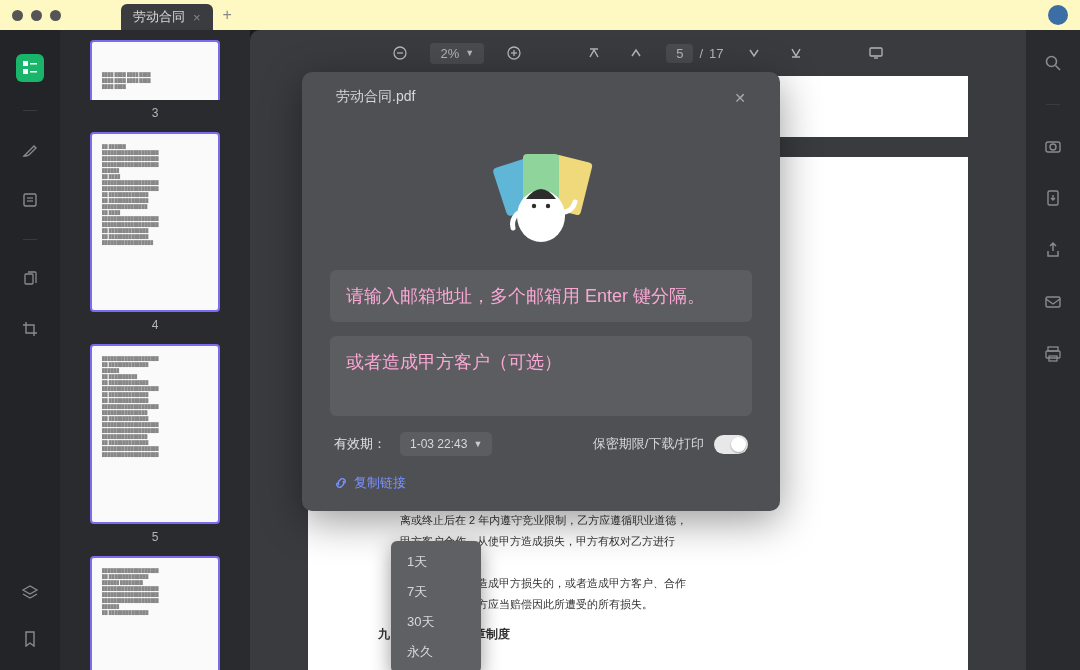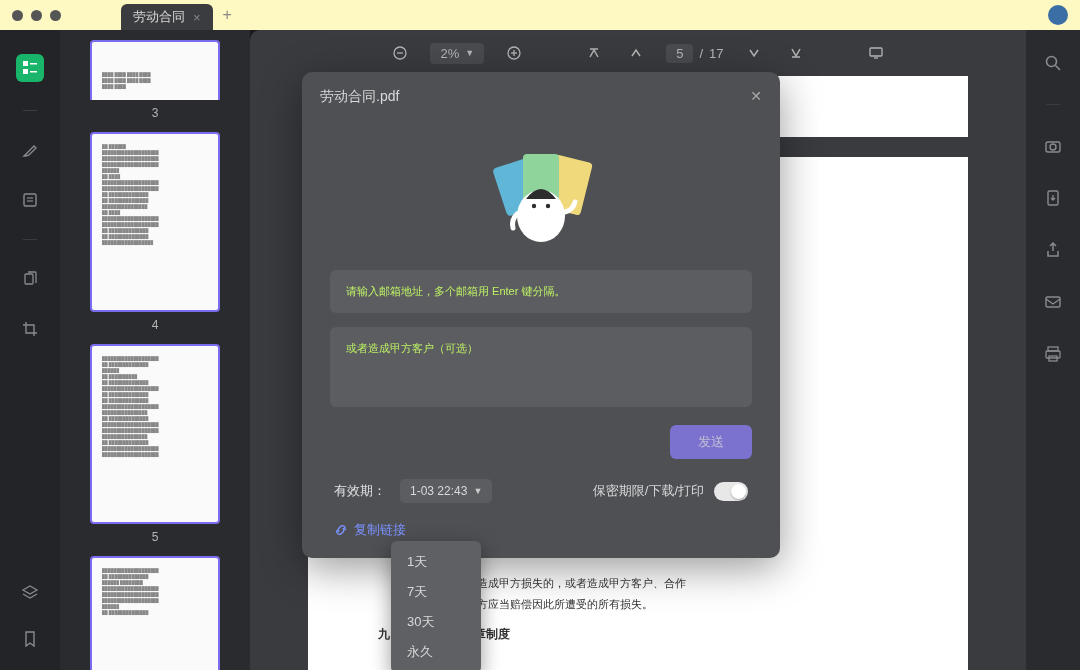--- a/index.html
+++ b/index.html
@@ -44,25 +44,25 @@
   .doc-page.short { min-height: 50px; padding: 20px 70px; text-align: center; color: #666; }
   .doc-page .wm { position: absolute; top: 50%; left: 50%; transform: translate(-50%,-50%); color: #bbb; font-size: 18px; letter-spacing: 2px; pointer-events: none; }
   .doc-page h4 { font-size: 12px; font-weight: 600; margin: 8px 0 4px; }
   .doc-page p { text-indent: 2em; }
 
   .rightbar { width: 54px; background: #2a2b2e; display: flex; flex-direction: column; align-items: center; padding-top: 22px; gap: 30px; color: #8a8b8e; font-size: 16px; }
   .rightbar .ico { width: 22px; height: 22px; display: flex; align-items: center; justify-content: center; cursor: pointer; }
 
   
   .modal { position: absolute; left: 302px; top: 72px; width: 478px; background: #4f5054; border-radius: 10px; color: #d8d8da; box-shadow: 0 10px 40px rgba(0,0,0,.4); }
-  .modal-head { display: flex; align-items: flex-start; padding: 16px 18px 10px; font-size: 14px; }
+  .modal-head { display: flex; align-items: flex-end; padding: 16px 34px 10px; font-size: 14px; }
   .modal-head .close { margin-left: auto; cursor: pointer; color: #aaa; font-size: 14px; }
   .modal-illus { display: flex; justify-content: center; padding: 28px 0 26px; }
   .modal-body { padding: 0 28px; }
-  .field { background: #5c5d61; border-radius: 6px; padding: 14px 16px; font-size: 11px; color: #bef264; margin-bottom: 14px; }
+  .field { background: #5c5d61; border-radius: 6px; padding: 14px 16px; font-size: 18px; color: #f9a8d4; margin-bottom: 14px; }
   .field.tall { height: 80px; }
   .sendrow { display: flex; justify-content: flex-end; padding: 4px 0 18px; }
   .send { background: #8a7cf7; color: #e6e3ff; padding: 8px 28px; border-radius: 6px; font-size: 13px; opacity: .75; cursor: pointer; }
   .opts { display: flex; align-items: center; padding: 2px 4px 18px; gap: 14px; font-size: 13px; }
   .opts .label { color: #e0e0e2; }
   .datebox { background: #5c5d61; padding: 5px 10px; border-radius: 5px; display: flex; align-items: center; gap: 6px; font-size: 12px; cursor: pointer; position: relative; }
   .datebox .arrow { font-size: 9px; color: #ccc; }
   .opts .right { margin-left: auto; display: flex; align-items: center; gap: 10px; }
   .toggle { width: 34px; height: 19px; background: #e8e8e8; border-radius: 10px; position: relative; cursor: pointer; }
   .toggle::after { content:""; position:absolute; width:15px; height:15px; background:#fff; border-radius:50%; top:2px; right:2px; box-shadow:0 1px 2px rgba(0,0,0,.3); }
@@ -307,23 +307,20 @@
       <path d="M94 68 q8 -2 10 -10" fill="none" stroke="#fff" stroke-width="5" stroke-linecap="round"></path>
     </svg>
   </div>
   <div class="modal-body">
     <div class="field">
       <span>请输入邮箱地址，多个邮箱用 Enter 键分隔。</span>
     </div>
     <div class="field tall">
       <span>或者造成甲方客户（可选）</span>
     </div>
-    <div class="sendrow">
-      <div class="send">发送</div>
-    </div>
     <div class="opts">
       <span class="label">有效期：</span>
       <div class="datebox">
         <span>1-03 22:43</span>
         <span class="arrow">▼</span>
       </div>
       <div class="right">
         <span>保密期限/下载/打印</span>
         <div class="toggle"></div>
       </div>

